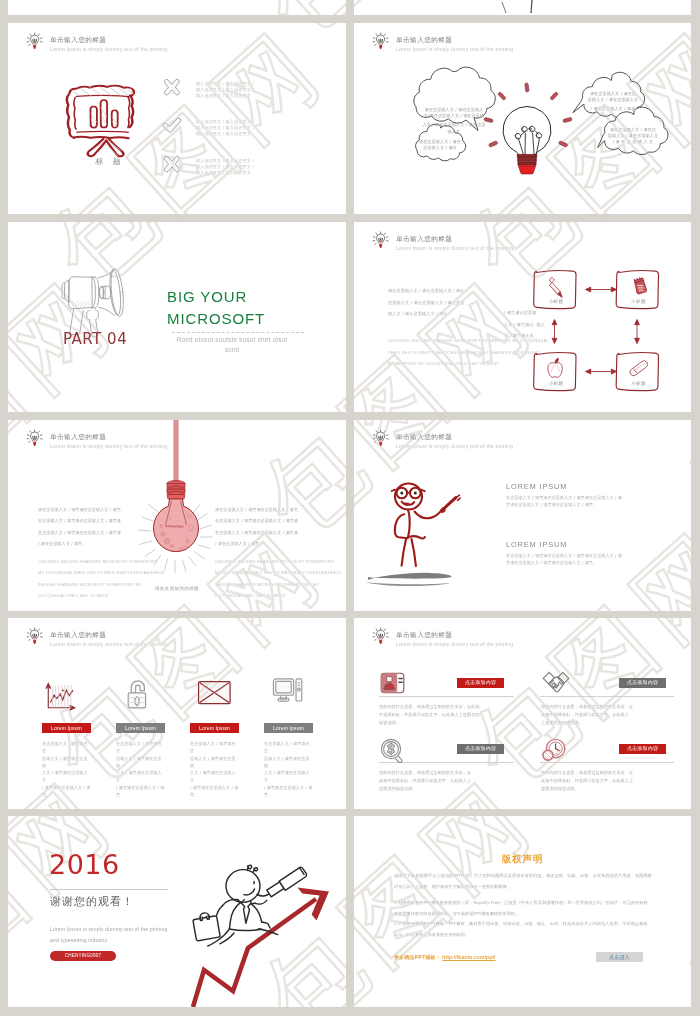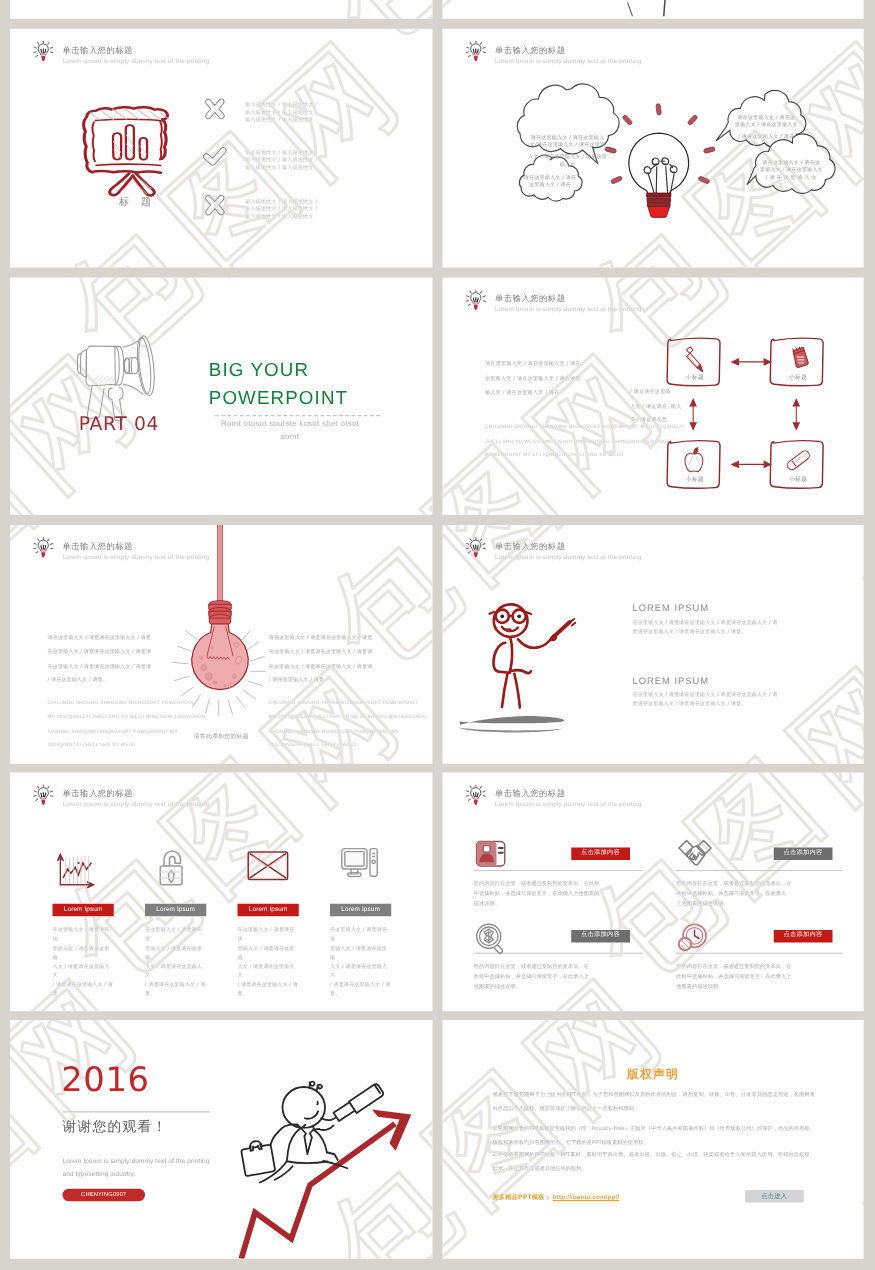--- a/index.html
+++ b/index.html
@@ -323,21 +323,21 @@
         <path d="M50.3 32.5 c-.5 2-.8 4.3-.8 6.7 c0 2.5 .3 4.8 .8 6.8 M52.6 32.2 c-.5 2.1-.8 4.5-.8 7 c0 2.6 .3 5 .8 7.1"></path>
 
         <path d="M13.9 59.6 l-4.4 27 c-.3 2 .8 3.2 2.8 3.2 l6 0 c1.8 0 3-1.1 3.3-3.1 l4-25.6"></path>
         <path d="M33.4 60.6 c-2.4 .3-3.6 1.9-3.6 4.3 l0 2.8 c0 2.3 1.2 3.8 3.4 4.1 l2.6 18.3 c.2 1.6 1.2 2.5 2.8 2.5 l2.5 0 c1.6 0 2.3-1.1 2.1-2.7 l-2.6-18.4 c2.1-.5 3.2-2 3.2-4.2 l0-2.8 c0-2.5-1.3-4.1-3.7-4.3"></path>
 
         <path d="M13 55.6 l7.2-6.4 M17.5 55.8 l7.3-6.5 M22 56 l7.3-6.5 M26.5 56.2 l7.3-6.5 M31 56.4 l5.2-4.6" stroke="#cdcdcd" stroke-width=".7"></path>
       </g>
     </svg>
     <div class="s3-part cn">PART 04</div>
     <div class="s3-big">BIG YOUR</div>
-    <div class="s3-big" style="top:88px">POWERPOINT</div>
+    <div class="s3-big" style="top:88px">MICROSOFT</div>
     <div class="s3-rule"></div>
     <div class="s3-tag">Romt otosut soutste kosot shet otsot somt</div>
   </div>
 
   <div class="slide c1 r2">
     <div class="hdr">
       <svg class="bulb" viewBox="0 0 44 52">
           <use href="#bulbsym"></use>
         </svg>
       <div>

